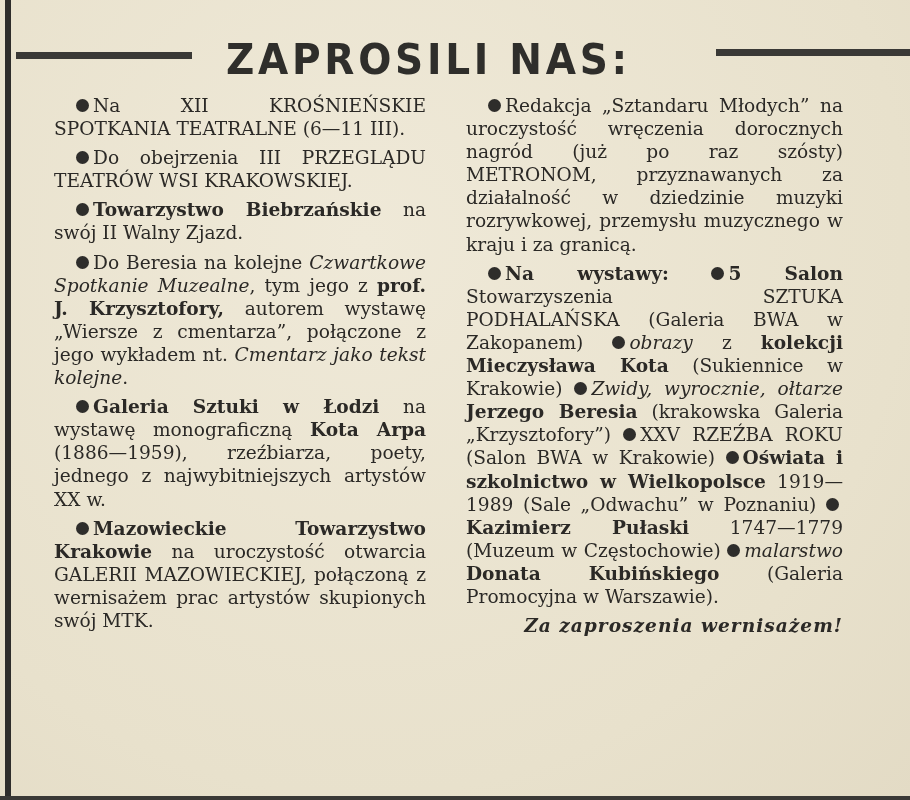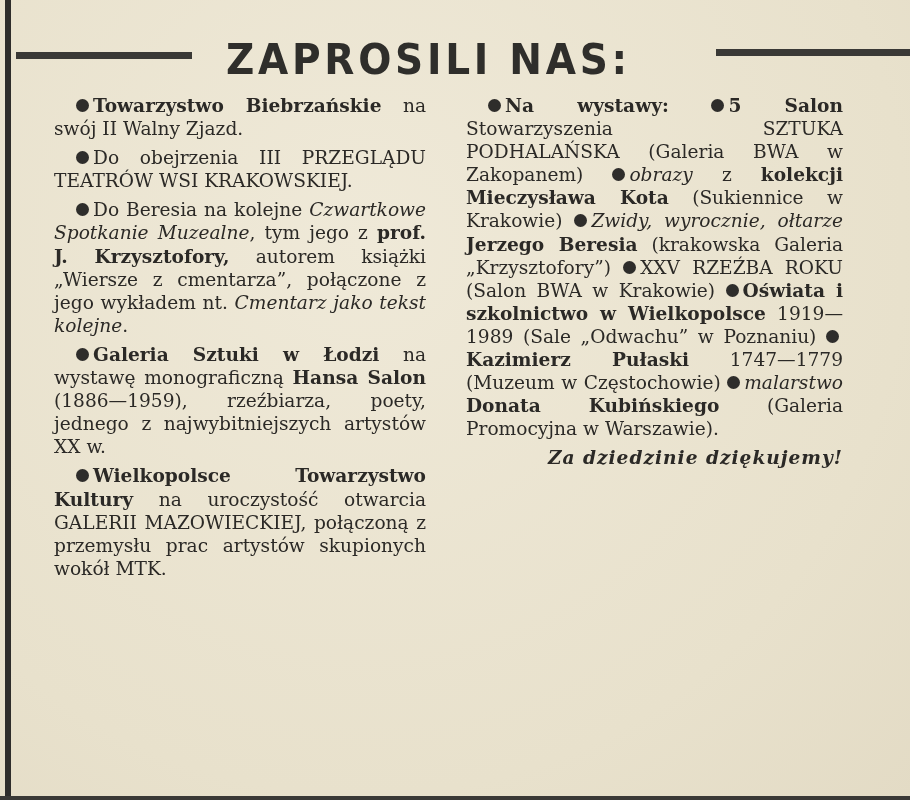--- a/index.html
+++ b/index.html
@@ -63,25 +63,27 @@
   <div class="left-rule"></div>
   <div class="bottom-edge"></div>
 
   <div class="header">
     <div class="rule-left"></div>
     <div class="title">ZAPROSILI NAS:</div>
     <div class="rule-right"></div>
   </div>
 
   <div class="col left" id="left-col">
+      <p><span class="dot"></span><span>Na XII KROŚNIEŃSKIE SPOTKANIA TEATRALNE (6—11 III).</span></p>
+      <p><span class="dot"></span><span>Do obejrzenia III PRZEGLĄDU TEATRÓW WSI KRAKOWSKIEJ.</span></p>
       <p><span class="dot"></span><b>Towarzystwo Biebrzańskie</b><span> na swój II Walny Zjazd.</span></p>
-      <p><span class="dot"></span><span>Do obejrzenia III PRZEGLĄDU TEATRÓW WSI KRAKOWSKIEJ.</span></p>
-      <p><span class="dot"></span><span>Do Beresia na kolejne </span><i>Czwartkowe Spotkanie Muzealne</i><span>, tym jego z </span><b>prof. J. Krzysztofory,</b><span> autorem książki „Wiersze z cmentarza”, połączone z jego wykładem nt. </span><i>Cmentarz jako tekst kolejne</i><span>.</span></p>
-      <p><span class="dot"></span><b>Galeria Sztuki w Łodzi</b><span> na wystawę monograficzną </span><b>Hansa Salon</b><span> (1886—1959), rzeźbiarza, poety, jednego z najwybitniejszych artystów XX w.</span></p>
-      <p><span class="dot"></span><b>Wielkopolsce Towarzystwo Kultury</b><span> na uroczystość otwarcia GALERII MAZOWIECKIEJ, połączoną z przemysłu prac artystów skupionych wokół MTK.</span></p>
+      <p><span class="dot"></span><span>Do Beresia na kolejne </span><i>Czwartkowe Spotkanie Muzealne</i><span>, tym jego z </span><b>prof. J. Krzysztofory,</b><span> autorem wystawę „Wiersze z cmentarza”, połączone z jego wykładem nt. </span><i>Cmentarz jako tekst kolejne</i><span>.</span></p>
+      <p><span class="dot"></span><b>Galeria Sztuki w Łodzi</b><span> na wystawę monograficzną </span><b>Kota Arpa</b><span> (1886—1959), rzeźbiarza, poety, jednego z najwybitniejszych artystów XX w.</span></p>
+      <p><span class="dot"></span><b>Mazowieckie Towarzystwo Krakowie</b><span> na uroczystość otwarcia GALERII MAZOWIECKIEJ, połączoną z wernisażem prac artystów skupionych swój MTK.</span></p>
     </div>
   <div class="col right" id="right-col">
     <div id="right-items">
+        <p><span class="dot"></span><span>Redakcja „Sztandaru Młodych” na uroczystość wręczenia dorocznych nagród (już po raz szósty) METRONOM, przyznawanych za działalność w dziedzinie muzyki rozrywkowej, przemysłu muzycznego w kraju i za granicą.</span></p>
         <p><span class="dot"></span><b>Na wystawy:</b><span> </span><span class="dot"></span><b>5 Salon</b><span> Stowarzyszenia SZTUKA PODHALAŃSKA (Galeria BWA w Zakopanem) </span><span class="dot"></span><i>obrazy</i><span> z </span><b>kolekcji Mieczysława Kota</b><span> (Sukiennice w Krakowie) </span><span class="dot"></span><i>Zwidy, wyrocznie, ołtarze</i><span> </span><b>Jerzego Beresia</b><span> (krakowska Galeria „Krzysztofory”) </span><span class="dot"></span><span>XXV RZEŹBA ROKU (Salon BWA w Krakowie) </span><span class="dot"></span><b>Oświata i szkolnictwo w Wielkopolsce</b><span> 1919—1989 (Sale „Odwachu” w Poznaniu) </span><span class="dot"></span><b>Kazimierz Pułaski</b><span> 1747—1779 (Muzeum w Częstochowie) </span><span class="dot"></span><i>malarstwo</i><span> </span><b>Donata Kubińskiego</b><span> (Galeria Promocyjna w Warszawie).</span></p>
       </div>
-    <div class="thanks">Za dziedzinie dziękujemy!</div>
+    <div class="thanks">Za zaproszenia wernisażem!</div>
   </div>
 </div>
 
 </body></html>

